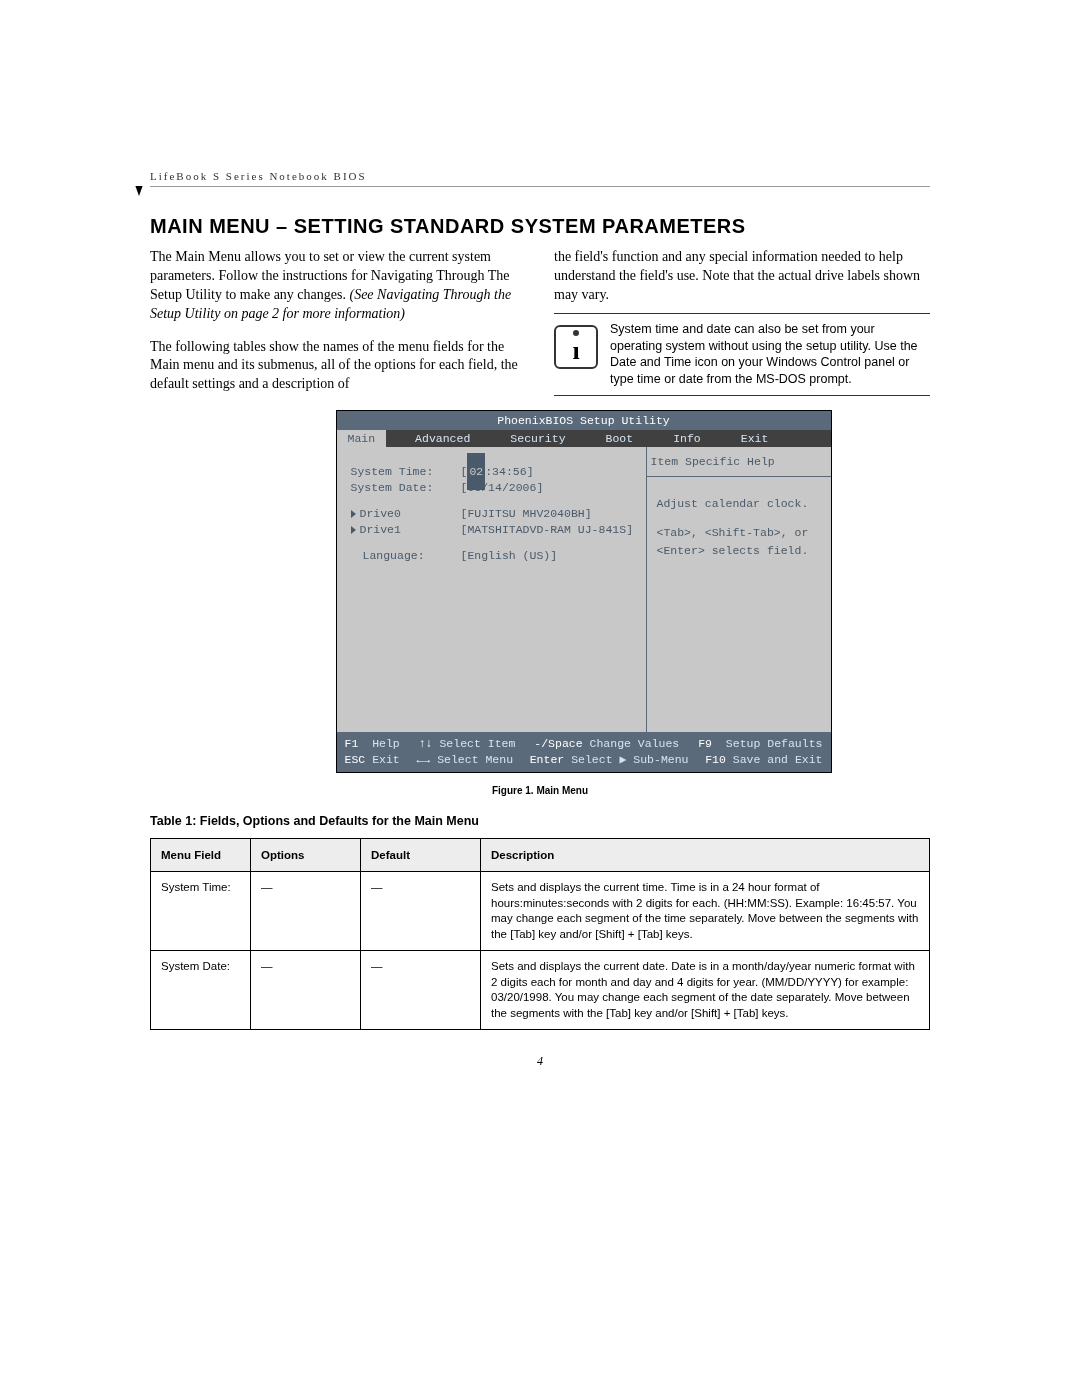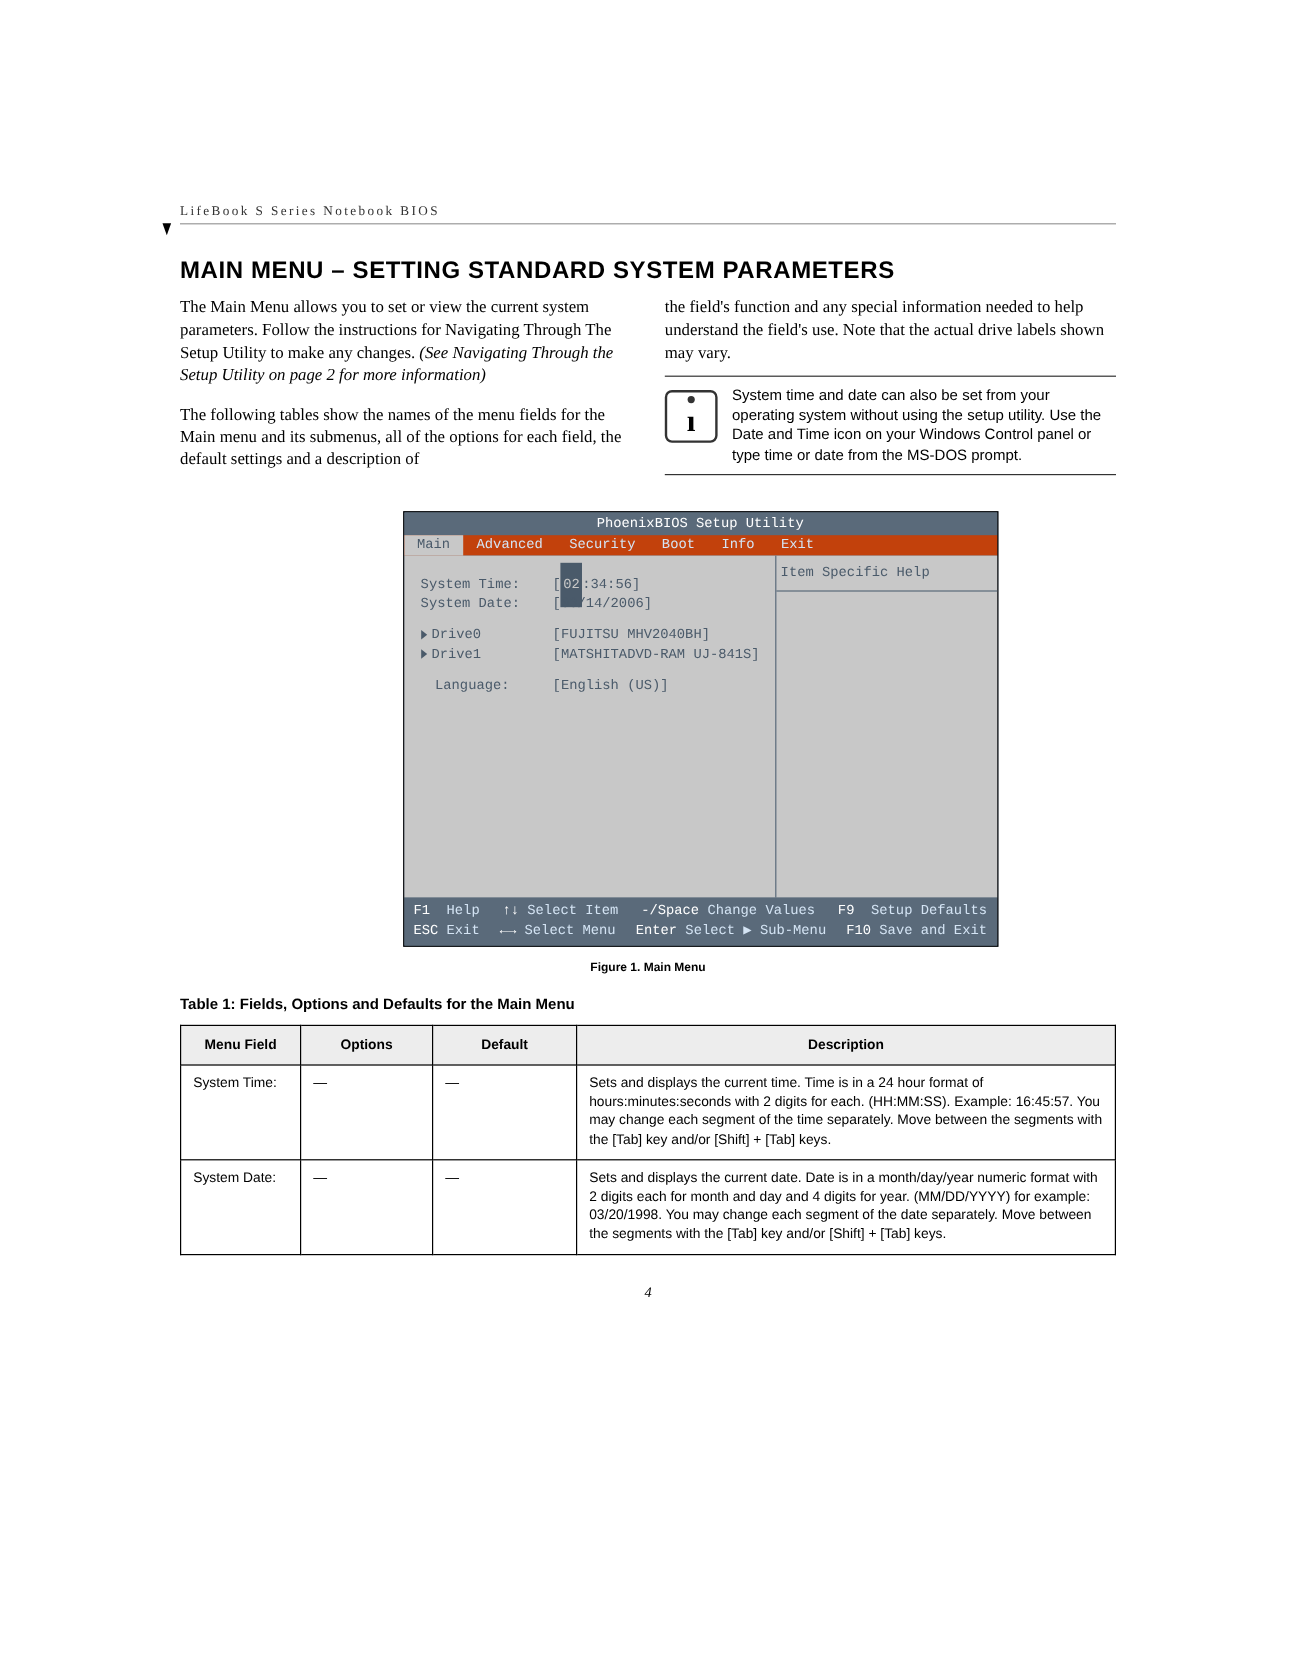--- a/index.html
+++ b/index.html
@@ -77,42 +77,43 @@
       line-height: 1;
       margin-top: 4px;
     }
     .info-icon-dot {
       width: 6px; height: 6px; background: #333; border-radius: 50%;
       margin-bottom: 2px;
     }
     .info-icon-stem { font-size: 26px; font-weight: bold; }
     
     .bios-wrap {
-      margin: 30px auto 0 auto;
+      margin: 14px auto 0 auto;
       width: 409px;
     }
     .bios {
       width: 496px;
       border: 1px solid #000;
       font-family: 'Courier New', monospace;
       font-size: 11.5px;
       color: #fff;
       background: #5a6a7a;
     }
     .bios-title {
       background: #5a6a7a;
       text-align: center;
       padding: 3px 0;
       color: #fff;
       font-weight: normal;
     }
     .bios-tabs {
       display: flex;
-      background: #c2410c;
+      background: #404040;
       color: #d4e4f4;
+      gap: 18px;
     }
     .bios-tab {
       padding: 2px 11px;
     }
     .bios-tab.active {
       background: #c8c8c8;
       color: #4a5a6a;
     }
     .bios-body {
       display: flex;
@@ -182,21 +183,21 @@
       margin: 6px 0 10px 0;
     }
     table.opt {
       width: 100%;
       border-collapse: collapse;
       font-family: Arial, sans-serif;
       font-size: 11.5px;
     }
     table.opt th {
       background: #ededed;
-      text-align: center;
+      text-align: left;
       padding: 10px 10px;
       border: 1px solid #000;
       font-weight: bold;
     }
     table.opt td {
       border: 1px solid #000;
       padding: 8px 10px;
       vertical-align: top;
       line-height: 1.35;
     }
@@ -273,20 +274,26 @@
           <div class="bios-value">[MATSHITADVD-RAM UJ-841S]</div>
         </div>
         <div style="height:10px"></div>
         <div class="bios-row">
           <div class="bios-label" style="padding-left:12px">Language:</div>
           <div class="bios-value">[English (US)]</div>
         </div>
       </div>
       <div class="bios-help">
         <div class="bios-help-title">Item Specific Help</div>
+        <div class="bios-help-body">
+          <div>Adjust calendar clock.</div>
+          <div style="height:12px"></div>
+          <div>&lt;Tab&gt;, &lt;Shift-Tab&gt;, or</div>
+          <div>&lt;Enter&gt; selects field.</div>
+        </div>
       </div>
     </div>
     <div class="bios-footer">
       <div class="bf-row">
         <span class="bf-cell"><span class="k">F1</span>  <span class="l">Help</span></span>
         <span class="bf-cell"><span class="k">↑↓</span> <span class="l">Select Item</span></span>
         <span class="bf-cell"><span class="k">-/Space</span> <span class="l">Change Values</span></span>
         <span class="bf-cell"><span class="k">F9</span>  <span class="l">Setup Defaults</span></span>
       </div>
       <div class="bf-row">

